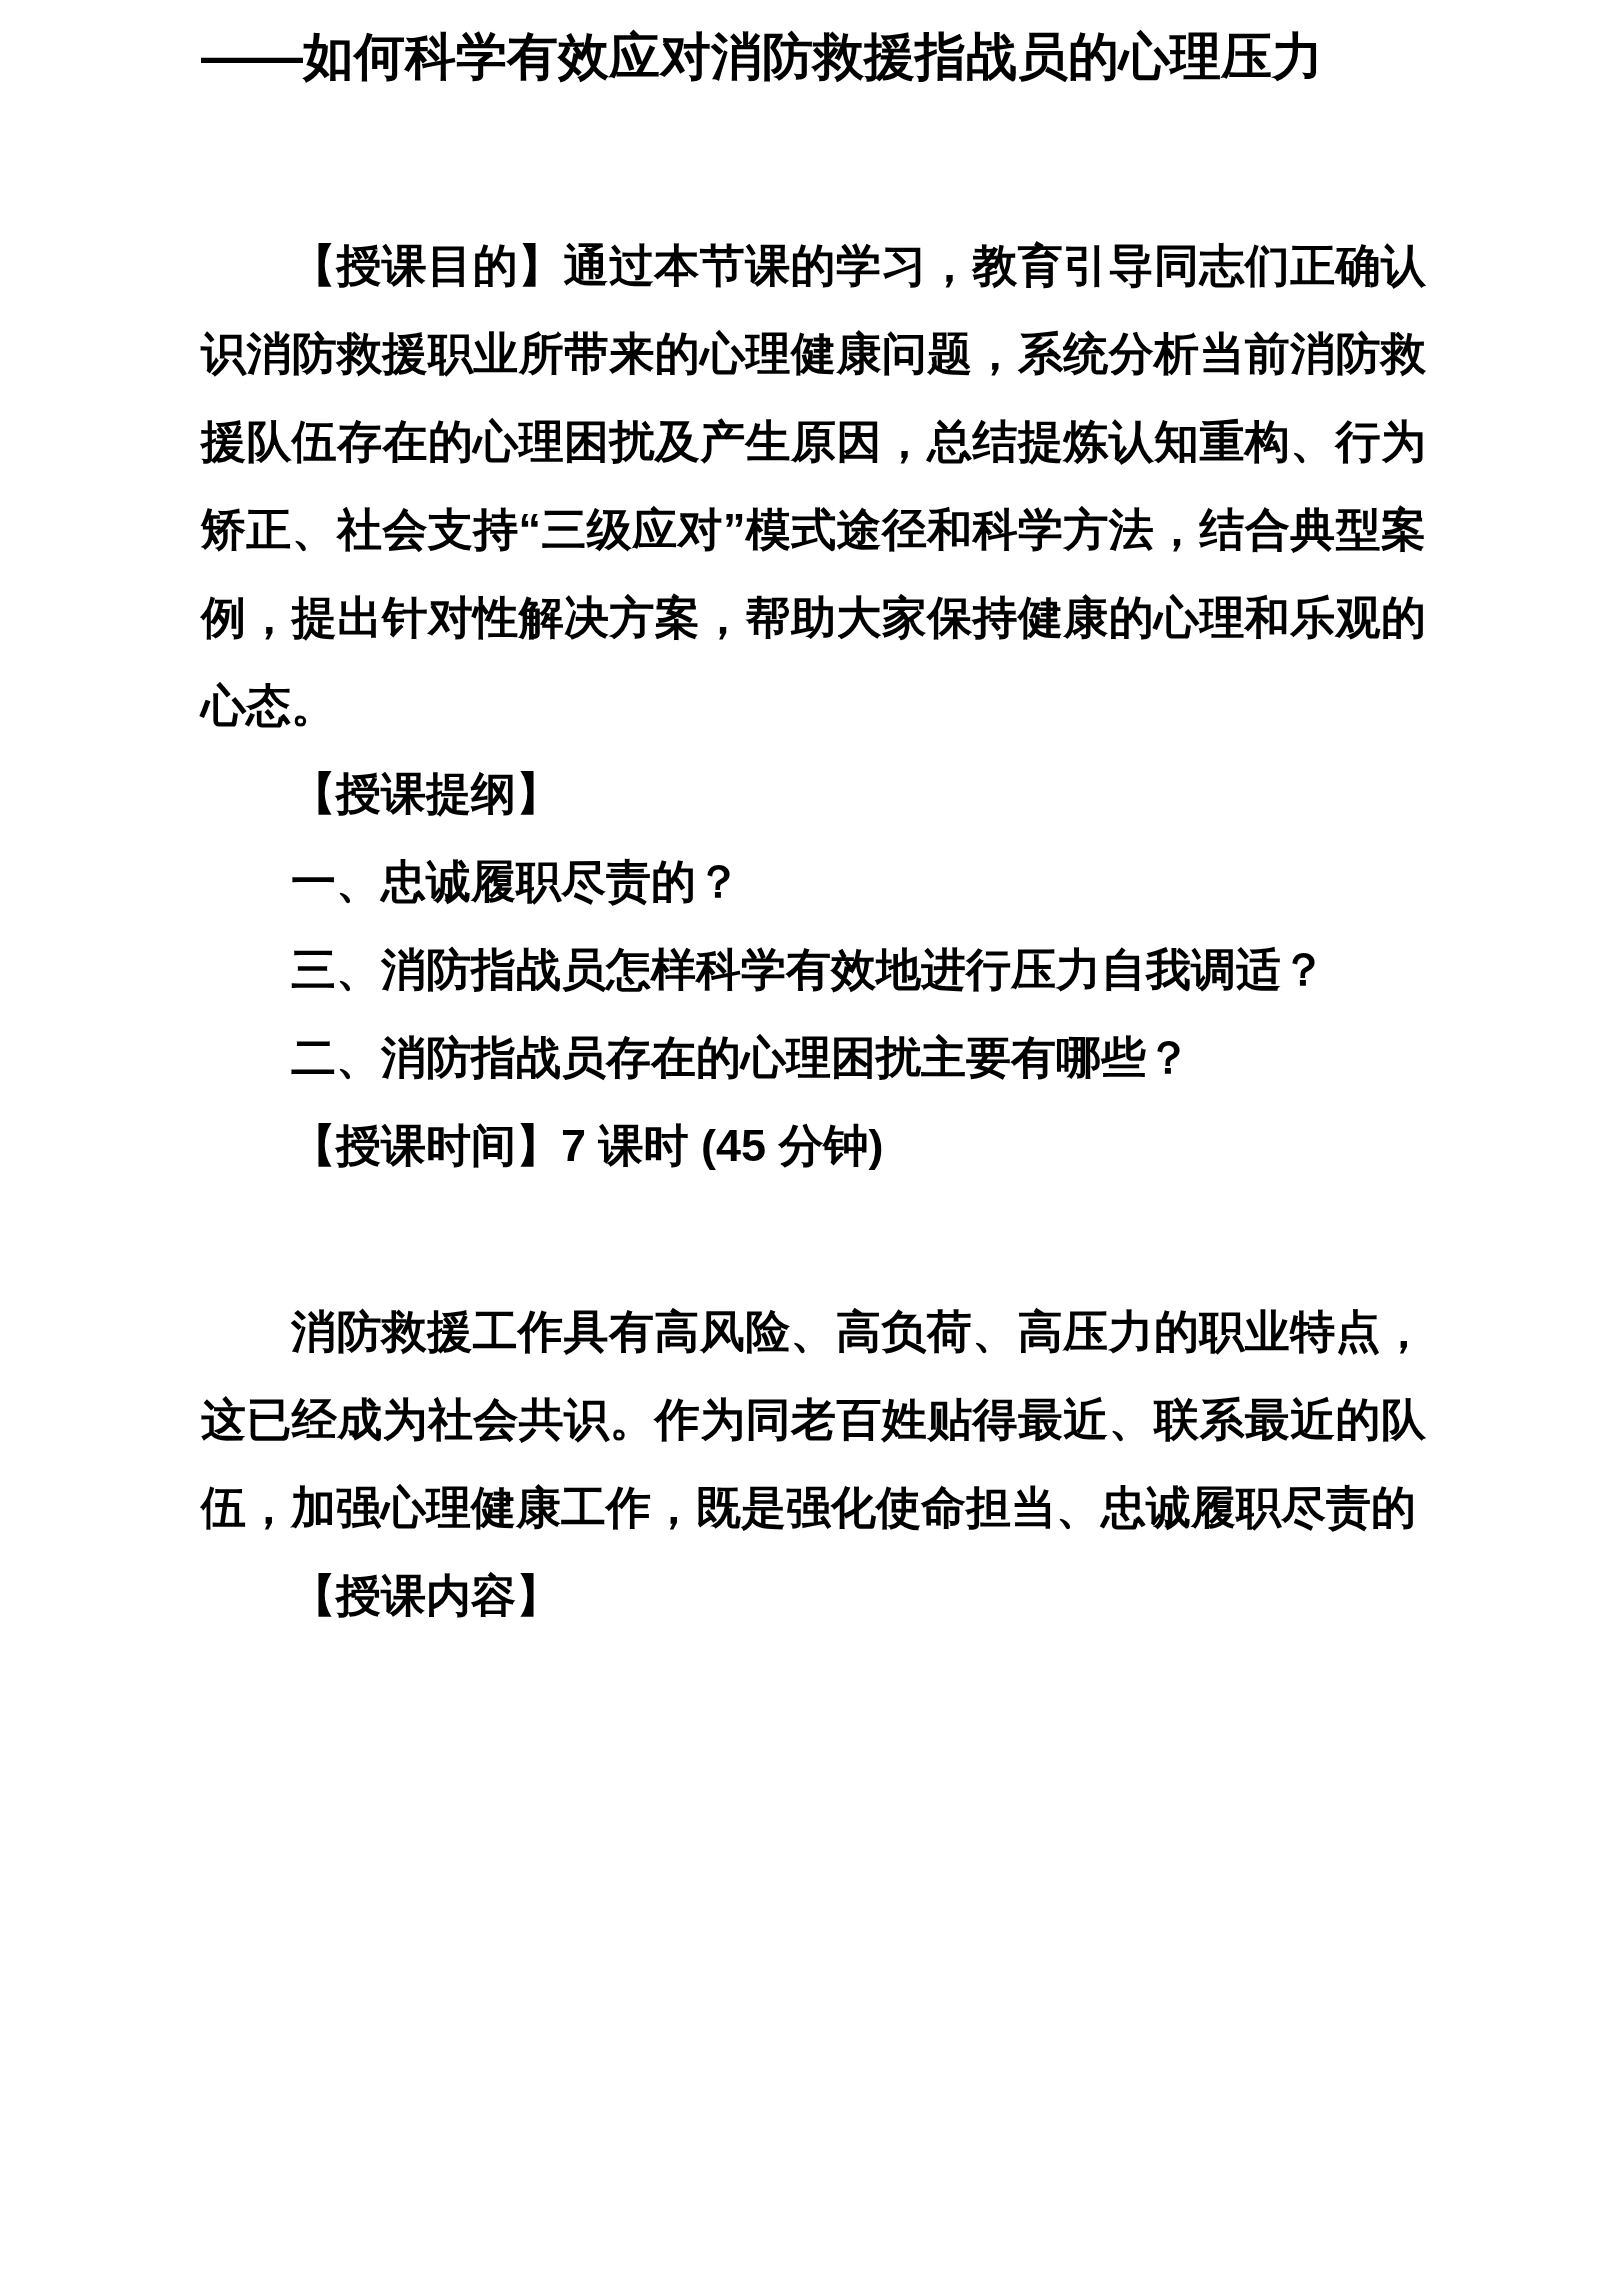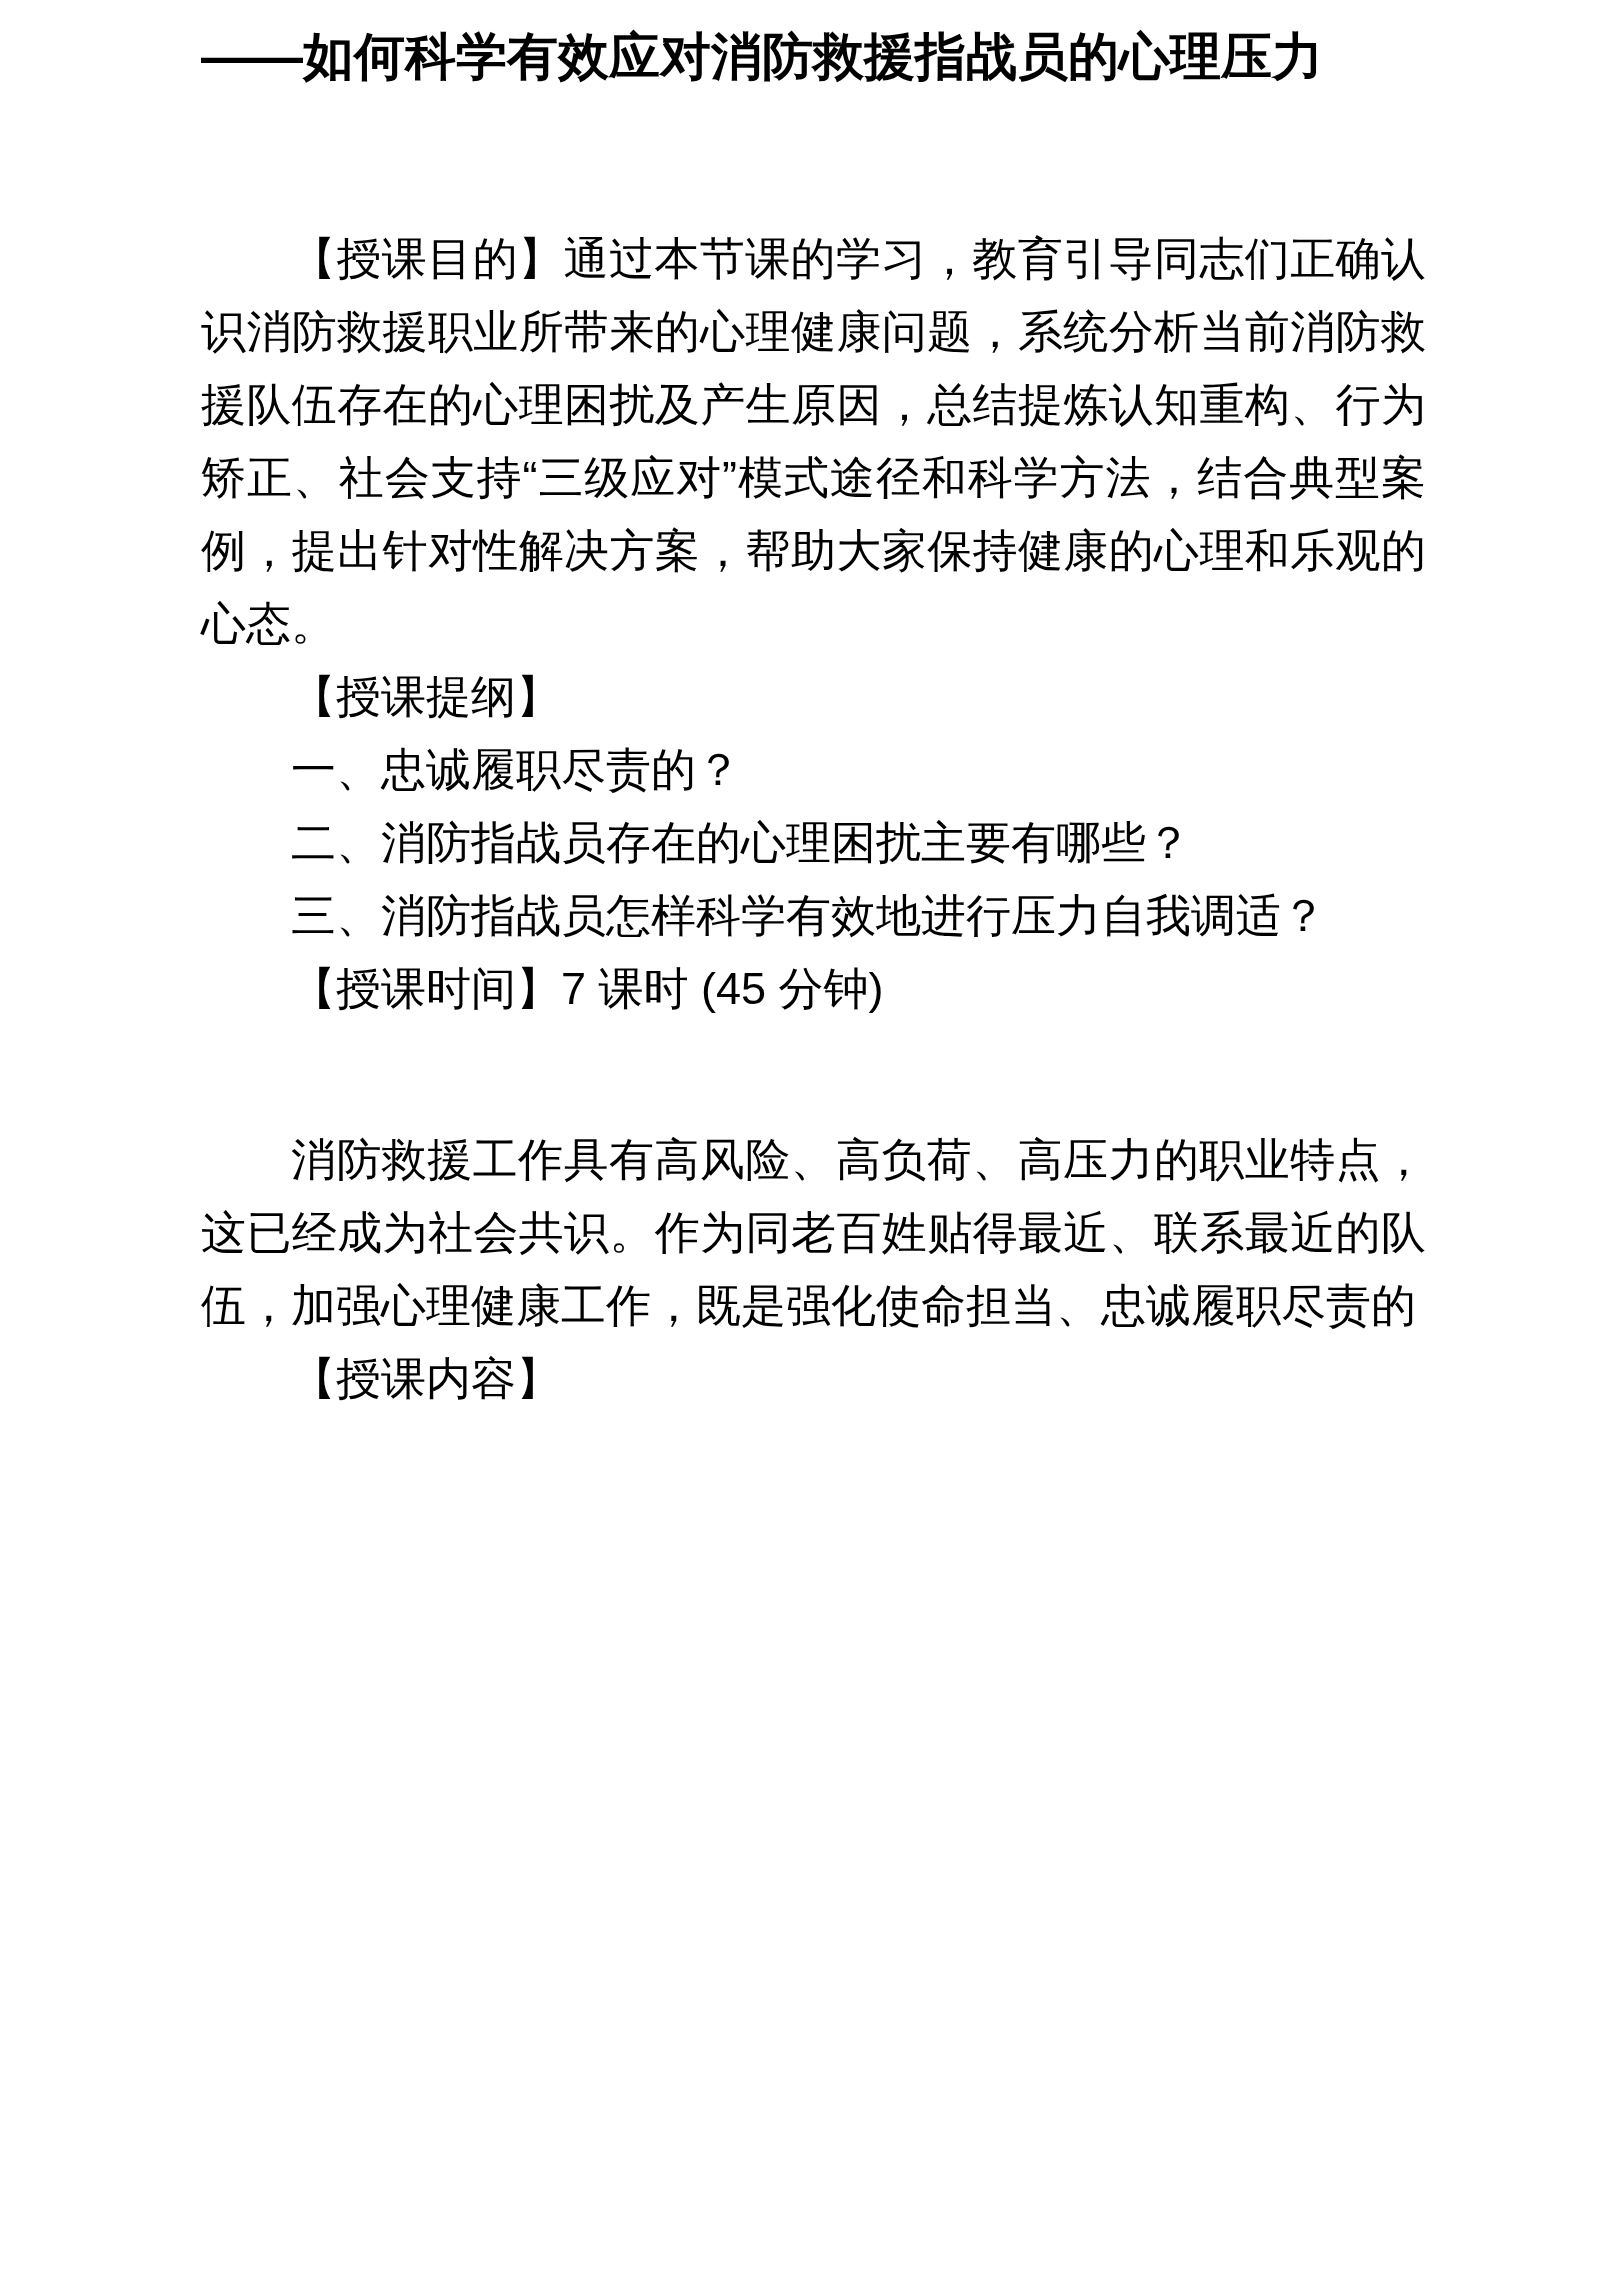--- a/index.html
+++ b/index.html
@@ -33,44 +33,45 @@
   .subtitle {
     margin-top: 25.5px;
     font-size: 51px;
     line-height: 61px;
     font-weight: 600;
     text-align: left;
     white-space: nowrap;
   }
   .para {
     font-size: 45px;
-    line-height: 73px;
+    line-height: 88px;
     text-align: justify;
     letter-spacing: 0;
+    font-weight: bold;
   }
   .first-para { margin-top: 135px; }
   .indent { text-indent: 2em; }
   .closing { margin-top: 98px; }
 </style>
 </head>
 <body>
 
 <div class="page">
   <div class="content">
     <div class="subtitle">——如何科学有效应对消防救援指战员的心理压力</div>
 
     <p class="para indent first-para">【授课目的】通过本节课的学习，教育引导同志们正确认识消防救援职业所带来的心理健康问题，系统分析当前消防救援队伍存在的心理困扰及产生原因，总结提炼认知重构、行为矫正、社会支持“三级应对”模式途径和科学方法，结合典型案例，提出针对性解决方案，帮助大家保持健康的心理和乐观的心态。</p>
 
     <p class="para indent">【授课提纲】</p>
 
     <p class="para indent">一、忠诚履职尽责的？</p>
 
+    <p class="para indent">三、消防指战员怎样科学有效地进行压力自我调适？</p>
+
     <p class="para indent">二、消防指战员存在的心理困扰主要有哪些？</p>
-
-    <p class="para indent">三、消防指战员怎样科学有效地进行压力自我调适？</p>
 
     <p class="para indent">【授课时间】7 课时 (45 分钟)</p>
 
     <p class="para indent closing">消防救援工作具有高风险、高负荷、高压力的职业特点，这已经成为社会共识。作为同老百姓贴得最近、联系最近的队伍，加强心理健康工作，既是强化使命担当、忠诚履职尽责的</p>
 
     <p class="para indent">【授课内容】</p>
   </div>
 
 </div>
 

